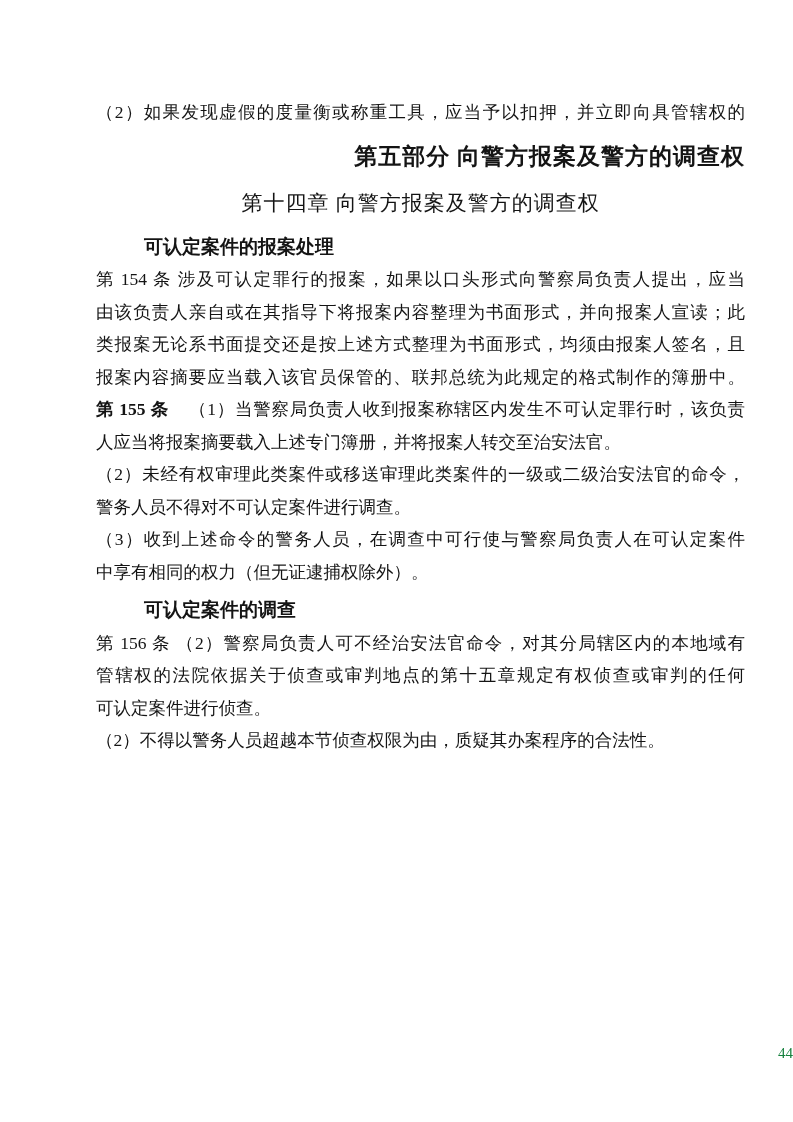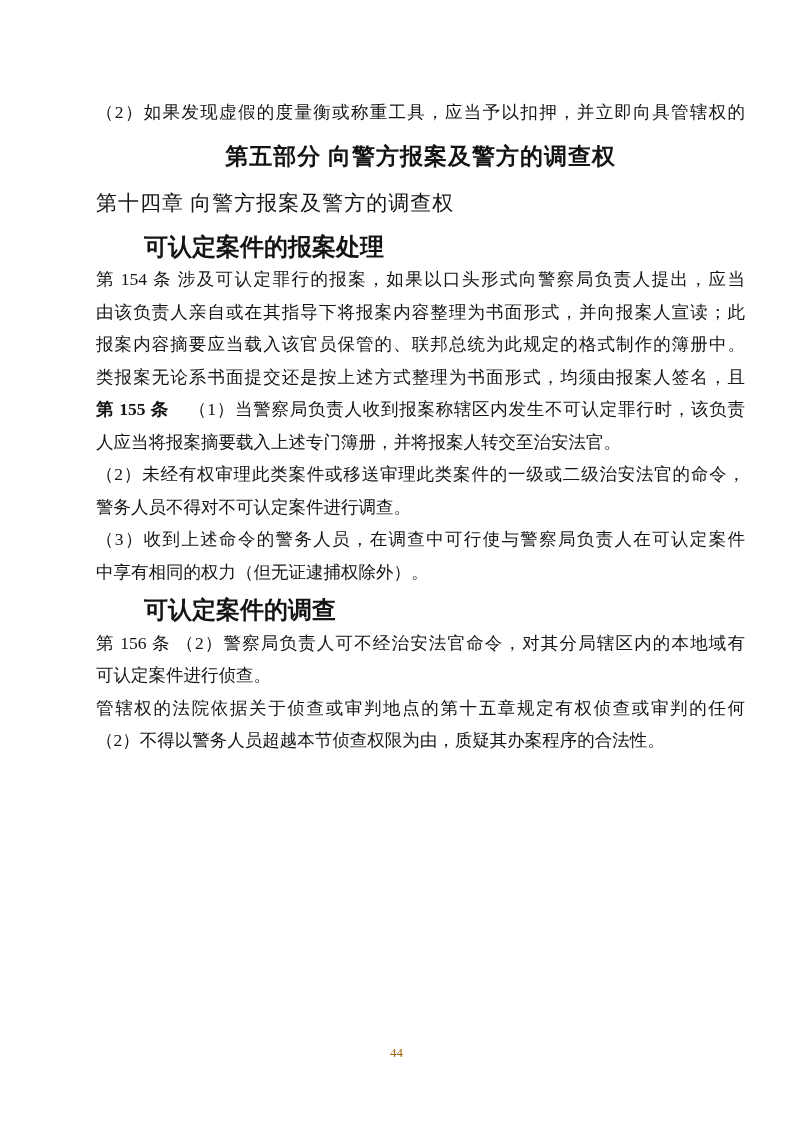--- a/index.html
+++ b/index.html
@@ -27,78 +27,78 @@
   .line.fill {
     white-space: normal;
     text-align: justify;
     text-align-last: justify;
   }
   .part-title {
     margin: 6px 0 0 0;
     font-size: 23px;
     font-weight: bold;
     line-height: 44px;
-    text-align: center;
+    text-align: right;
     letter-spacing: 1px;
   }
   .chapter-title {
     margin: 2px 0 0 0;
     font-size: 21px;
     font-weight: normal;
     line-height: 44px;
-    text-align: left;
+    text-align: center;
     letter-spacing: 1px;
   }
   .sub-heading {
     margin: 6px 0 0 0;
     padding-left: 48px;
-    font-size: 24px;
+    font-size: 19px;
     font-weight: bold;
     line-height: 32.5px;
     font-family: Liberation Serif, serif;
   }
   .article-prefix {
     font-weight: bold;
     margin-right: 20px;
   }
   .footer-page-number {
     position: absolute;
     left: 0;
     top: 1041px;
     width: 100%;
-    text-align: center;
-    font-size: 13px;
+    text-align: right;
+    font-size: 15px;
     line-height: 24px;
-    color: #a16207;
+    color: #15803d;
   }
 </style>
 </head>
 <body>
 
 <div class="page">
 
   <p class="line fill">（2）如果发现虚假的度量衡或称重工具，应当予以扣押，并立即向具管辖权的</p>
 
   <h1 class="part-title">第五部分 向警方报案及警方的调查权</h1>
   <h2 class="chapter-title">第十四章 向警方报案及警方的调查权</h2>
 
   <h3 class="sub-heading">可认定案件的报案处理</h3>
   <p class="line fill">第 154 条 涉及可认定罪行的报案，如果以口头形式向警察局负责人提出，应当</p>
   <p class="line fill">由该负责人亲自或在其指导下将报案内容整理为书面形式，并向报案人宣读；此</p>
+  <p class="line fill">类报案无论系书面提交还是按上述方式整理为书面形式，均须由报案人签名，且</p>
   <p class="line fill">报案内容摘要应当载入该官员保管的、联邦总统为此规定的格式制作的簿册中。</p>
-  <p class="line fill">类报案无论系书面提交还是按上述方式整理为书面形式，均须由报案人签名，且</p>
 
   <p class="line fill"><span class="article-prefix">第 155 条</span><span>（1）当警察局负责人收到报案称辖区内发生不可认定罪行时，该负责</span></p>
   <p class="line">人应当将报案摘要载入上述专门簿册，并将报案人转交至治安法官。</p>
   <p class="line fill">（2）未经有权审理此类案件或移送审理此类案件的一级或二级治安法官的命令，</p>
   <p class="line">警务人员不得对不可认定案件进行调查。</p>
   <p class="line fill">（3）收到上述命令的警务人员，在调查中可行使与警察局负责人在可认定案件</p>
   <p class="line">中享有相同的权力（但无证逮捕权除外）。</p>
 
   <h3 class="sub-heading">可认定案件的调查</h3>
   <p class="line fill">第 156 条 （2）警察局负责人可不经治安法官命令，对其分局辖区内的本地域有</p>
+  <p class="line fill">管辖权的法院依据关于侦查或审判地点的第十五章规定有权侦查或审判的任何</p>
   <p class="line">可认定案件进行侦查。</p>
-  <p class="line fill">管辖权的法院依据关于侦查或审判地点的第十五章规定有权侦查或审判的任何</p>
   <p class="line">（2）不得以警务人员超越本节侦查权限为由，质疑其办案程序的合法性。</p>
 
   <div class="footer-page-number">44</div>
 
 </div>
 
 </body></html>

